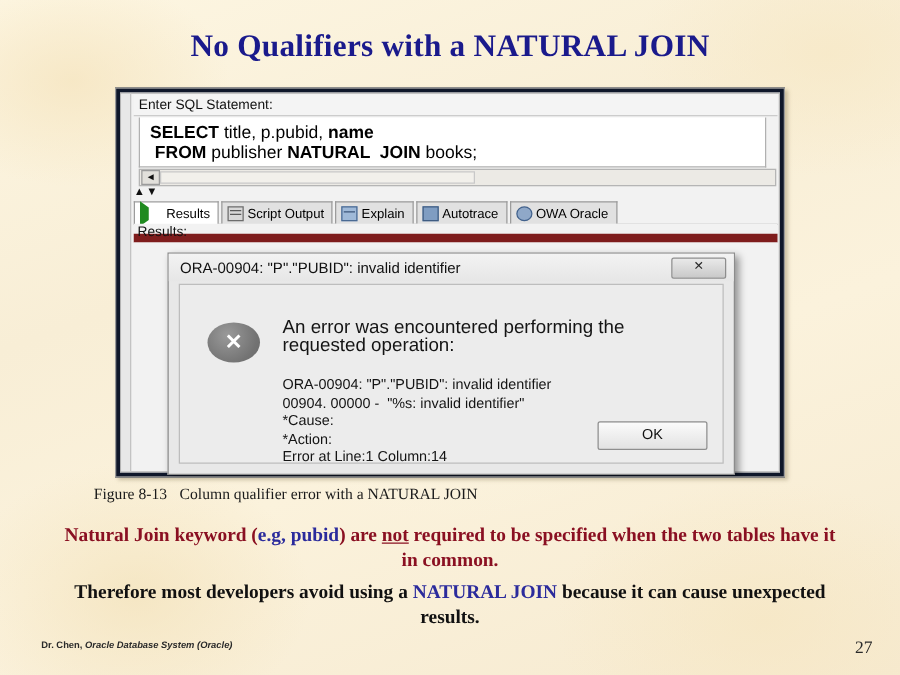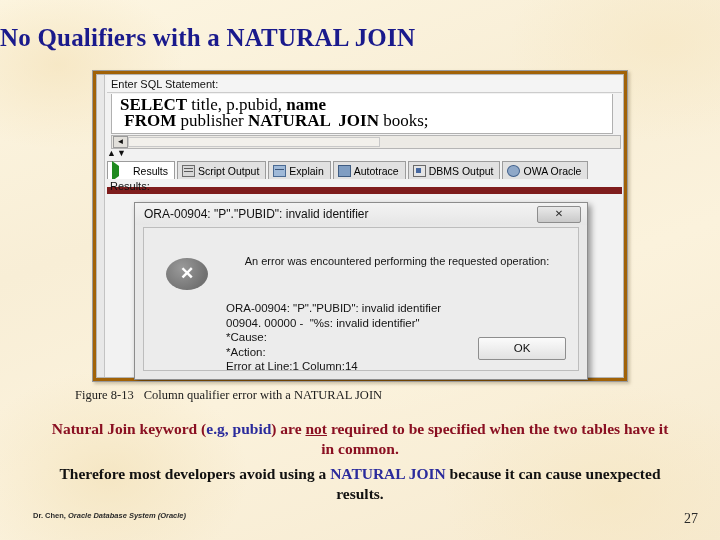--- a/index.html
+++ b/index.html
@@ -16,51 +16,52 @@
       radial-gradient(ellipse 220px 140px at 92% 8%, rgba(247,232,197,.7), transparent 70%),
       radial-gradient(ellipse 200px 150px at 15% 88%, rgba(243,226,186,.7), transparent 70%),
       radial-gradient(ellipse 240px 160px at 85% 92%, rgba(246,230,193,.65), transparent 70%),
       radial-gradient(ellipse 300px 200px at 50% 50%, rgba(253,247,228,.55), transparent 75%),
       linear-gradient(160deg,#fdf6e2 0%,#f8eed6 35%,#fbf2dc 60%,#f6ead0 100%);
   }
 
   
   .slide-title{
     position:absolute;left:0;right:0;top:24px;
+    text-align:center;
     font-family:"Liberation Serif",serif;
     font-weight:bold;font-size:25px;
     color:#1a1a8c;
     letter-spacing:.2px;
   }
 
   
   .shot{
     position:absolute;left:92px;top:70px;width:534px;height:310px;
-    background:#a16207;
+    background:#0f172a;
     border:1px solid #9a9a9a;
     box-shadow:2px 2px 3px rgba(120,105,70,.35);
     overflow:hidden;
   }
   .shot-inner{
     position:absolute;left:3px;top:3px;right:3px;bottom:3px;
     background:#f2f2f2;border:1px solid #b4b4b4;
   }
   
   .gutter{position:absolute;left:0;top:0;bottom:0;width:7px;background:#e8e8e8;border-right:1px solid #c3c3c3;}
 
   .sql-label{
     position:absolute;left:10px;top:1px;right:1px;height:17px;
     background:#f4f4f4;border-bottom:1px solid #cccccc;
     font-size:11px;color:#111;padding:2px 0 0 4px;box-sizing:border-box;
   }
   .sql-box{
     position:absolute;left:14px;top:19px;right:10px;height:40px;
     background:#ffffff;border:1px solid #b0b0b0;border-top:none;
-    font-family:Liberation Serif, serif;
-    font-size:17px;color:#000;
+    font-family:Liberation Sans, sans-serif;
+    font-size:14px;color:#000;
     padding:3px 0 0 8px;box-sizing:border-box;line-height:16px;
     white-space:pre;
   }
   .sql-box b{font-weight:bold;}
   .hscroll{
     position:absolute;left:14px;top:60px;right:2px;height:12px;
     background:#eceae5;border:1px solid #b5b5b5;
   }
   .hscroll .arr{
     position:absolute;left:1px;top:0px;width:13px;height:10px;
@@ -129,21 +130,21 @@
     background:#ececec;border:1px solid #bdbdbd;
   }
   .err-icon{
     position:absolute;left:22px;top:30px;width:42px;height:32px;border-radius:50%;
     background:radial-gradient(circle at 38% 32%,#9a9a9a,#727272 70%,#6a6a6a);
     color:#fff;font-weight:bold;font-size:17px;text-align:center;line-height:32px;
     font-family:"Liberation Sans",sans-serif;
   }
   .err-text{
     position:absolute;left:82px;top:26px;right:10px;
-    font-size:11px;color:#141414;line-height:15px;white-space:pre-wrap;text-align:center;
+    font-size:15px;color:#141414;line-height:15px;white-space:pre-wrap;
   }
   .err-detail{
     position:absolute;left:82px;top:73px;right:10px;
     font-size:11.5px;color:#141414;line-height:14.5px;white-space:pre;
   }
   .ok-btn{
     position:absolute;right:12px;bottom:10px;width:86px;height:21px;
     background:linear-gradient(#fbfbfb,#e2e2e2);
     border:1px solid #8e8e8e;border-radius:2px;
     font-size:11.5px;color:#111;text-align:center;line-height:20px;
@@ -213,24 +214,20 @@
         <span class="tico ic-doc"></span>
         <span>Script Output</span>
       </div>
       <div class="tab">
         <span class="tico ic-grid"></span>
         <span>Explain</span>
       </div>
       <div class="tab">
         <span class="tico ic-trace"></span>
         <span>Autotrace</span>
-      </div>
-      <div class="tab">
-        <span class="tico ic-dbms"></span>
-        <span>DBMS Output</span>
       </div>
       <div class="tab">
         <span class="tico ic-owa"></span>
         <span>OWA Oracle</span>
       </div>
     </div>
 
     <div class="results-label">Results:</div>
 
     <div class="results-area">

